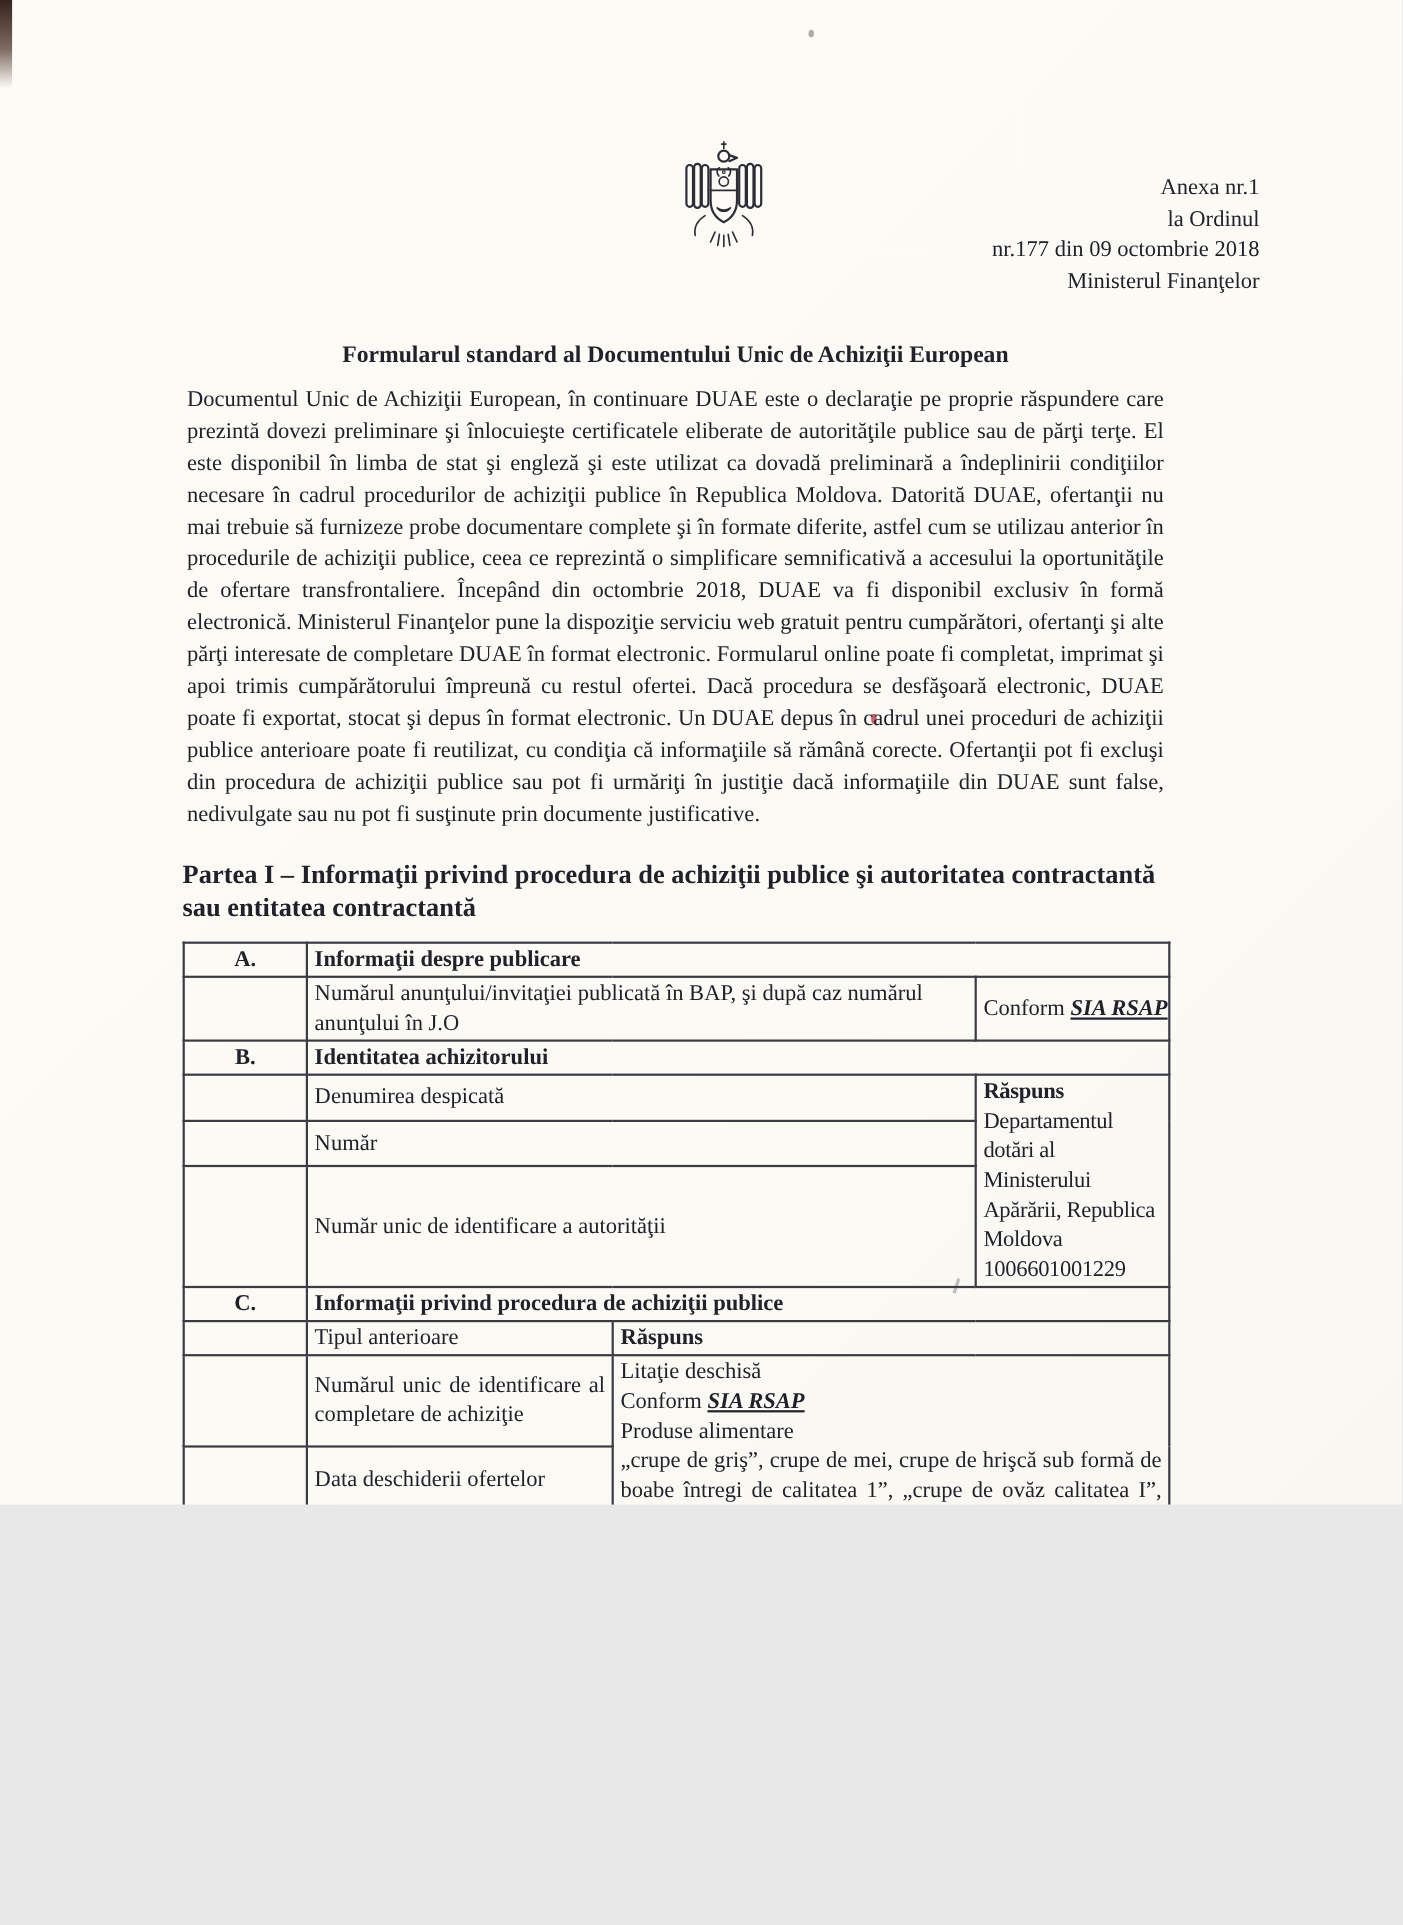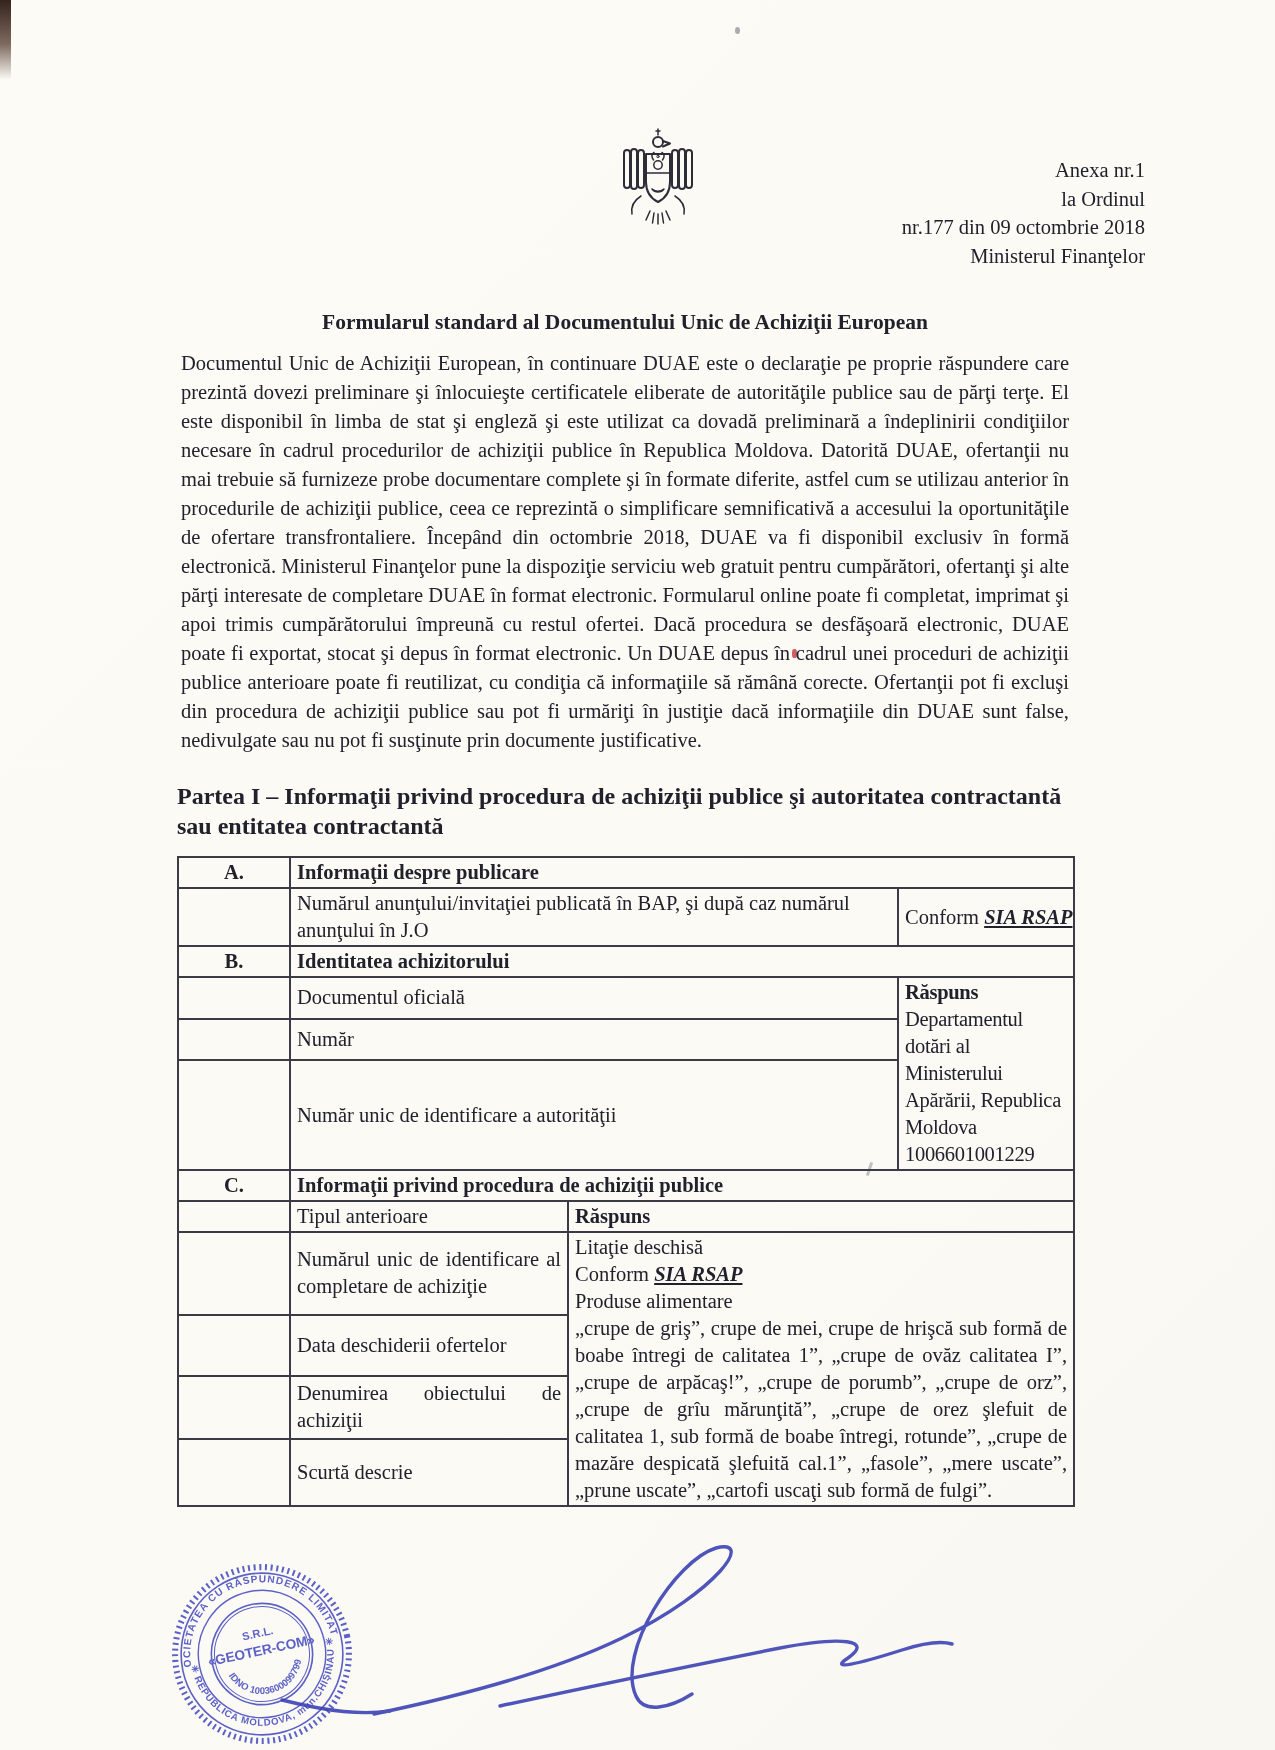--- a/index.html
+++ b/index.html
@@ -1,34 +1,34 @@
 <!DOCTYPE html>
 <html><head>
 <meta charset="utf-8">
 <style>
   html,body{margin:0;padding:0;background:#e8e8e8;}
   .sheet{
-    position:relative;width:1275px;height:1750px;margin:0 auto;
+    position:relative;width:1275px;height:1368px;margin:0 auto;
     background:linear-gradient(135deg,#fcfbf6 0%,#fbfaf5 60%,#f8f7f1 100%);
     overflow:hidden;
     font-family:"Liberation Serif","DejaVu Serif",serif;
     color:#21212c;
   }
   
   .edge-smudge{position:absolute;left:0;top:0;width:11px;height:80px;
     background:linear-gradient(180deg,#35231d,#7d695f 55%,rgba(125,105,95,0));}
   .dot-a{position:absolute;left:735px;top:27px;width:5px;height:7px;background:#8a8a92;border-radius:50%;opacity:.7;}
   .dot-b{position:absolute;left:868px;top:1162px;width:3px;height:14px;background:#9a9aa4;transform:rotate(18deg);opacity:.6;}
   .dot-red{position:absolute;left:792px;top:649px;width:5px;height:9px;background:#c4383d;border-radius:40%;opacity:.8;}
 
   .annex{position:absolute;top:156px;right:130px;text-align:right;
     font-size:20.5px;line-height:28.5px;white-space:nowrap;}
   .emblem{position:absolute;left:616px;top:128px;}
 
-  .content{position:absolute;left:177px;top:310px;width:896px;}
+  .content{position:absolute;left:166px;top:310px;width:896px;}
   .doc-title{text-align:center;font-weight:bold;font-size:21.5px;margin:0 0 14px 0;}
   .intro{font-size:20.5px;line-height:29px;text-align:justify;margin:4px;}
   .part-heading{font-weight:bold;font-size:24px;line-height:30px;margin:26px 0 0 0;text-align:left;}
   .part-intro{font-size:20.5px;line-height:29px;text-align:justify;margin:16px 0 0 0;}
 
   table.duae{border-collapse:collapse;table-layout:fixed;width:896px;margin-top:15px;}
   table.duae td{border:2px solid #3b3b46;font-size:20.5px;line-height:27px;
     padding:1px 6px;vertical-align:middle;overflow:hidden;}
   td.letter{text-align:center;font-weight:bold;}
   td.sec-title{font-weight:bold;padding-left:96px;}
@@ -112,21 +112,21 @@
         <td class="ans-a"><span class="ans-line"><span>Conform </span><span class="ref">SIA RSAP</span></span></td>
       </tr>
 
       <tr style="height:30px">
         <td class="letter">B.</td>
         <td class="sec-title" colspan="3">Identitatea achizitorului</td>
       </tr>
 
       <tr style="height:30px">
         <td class="letter"></td>
-        <td class="lab-ab" colspan="2">Documentul oficială</td>
+        <td class="lab-ab" colspan="2">Denumirea despicată</td>
         <td class="ans-b" rowspan="3"><span class="bold">Răspuns</span><span> Departamentul dotări al Ministerului Apărării, Republica Moldova 1006601001229</span></td>
       </tr>
 
       <tr style="height:31px">
         <td class="letter"></td>
         <td class="lab-ab" colspan="2">Număr</td>
       </tr>
 
       <tr style="height:82px">
         <td class="letter"></td>

